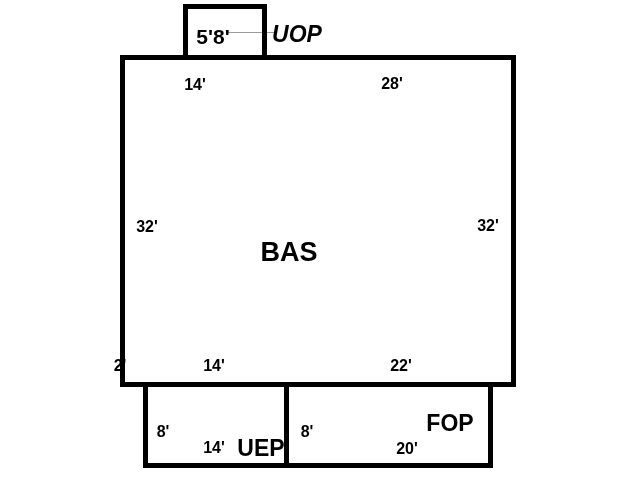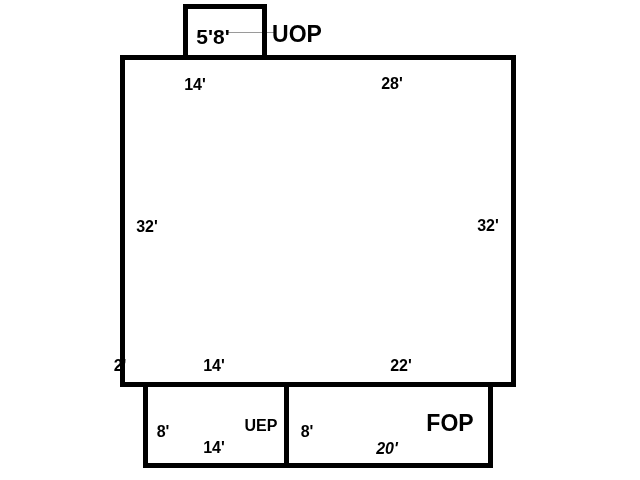--- a/index.html
+++ b/index.html
@@ -36,34 +36,34 @@
   .lbl {
     position: absolute;
     transform: translate(-50%, -50%);
     color: #000;
     font-weight: 700;
     font-size: 16px;
     line-height: 1;
     white-space: nowrap;
   }
   .lbl.uop-dim      { left: 213px; top: 36px;  font-size: 21px; }
-  .lbl.uop-name     { left: 297px; top: 34px;  font-size: 23px; }
+  .lbl.uop-name     { left: 297px; top: 34px;  font-size: 23px; font-style: italic; }
   .lbl.top-left     { left: 195px; top: 85px;  }
   .lbl.top-right    { left: 392px; top: 84px;  }
   .lbl.left-side    { left: 147px; top: 227px; }
   .lbl.right-side   { left: 488px; top: 226px; }
   .lbl.bas-name     { left: 289px; top: 252px; font-size: 27px; }
   .lbl.bottom-corner{ left: 120px; top: 366px; }
   .lbl.bottom-left  { left: 214px; top: 366px; }
   .lbl.bottom-right { left: 401px; top: 366px; text-align: right; }
   .lbl.uep-h        { left: 163px; top: 432px; }
   .lbl.uep-w        { left: 214px; top: 448px; }
-  .lbl.uep-name     { left: 261px; top: 426px; font-size: 16px; }
+  .lbl.uep-name     { left: 261px; top: 448px; font-size: 23px; }
   .lbl.fop-h        { left: 307px; top: 432px; }
-  .lbl.fop-w        { left: 387px; top: 449px; font-style: italic; }
+  .lbl.fop-w        { left: 407px; top: 449px; }
   .lbl.fop-name     { left: 450px; top: 423px; font-size: 23px; }
 </style>
 </head>
 <body>
 
 <div class="stage">
 
   <div class="room bas"></div>
   <div class="leader-line"></div>
   <div class="room uop"></div>
@@ -72,20 +72,21 @@
 
   <span class="lbl uop-dim">5'8'</span>
   <span class="lbl uop-name">UOP</span>
 
   <span class="lbl top-left">14'</span>
   <span class="lbl top-right">28'</span>
 
   <span class="lbl left-side">32'</span>
   <span class="lbl right-side">32'</span>
 
+  <span class="lbl bas-name">BAS</span>
 
   <span class="lbl bottom-corner">2'</span>
   <span class="lbl bottom-left">14'</span>
   <span class="lbl bottom-right">22'</span>
 
   <span class="lbl uep-h">8'</span>
   <span class="lbl uep-w">14'</span>
   <span class="lbl uep-name">UEP</span>
 
   <span class="lbl fop-h">8'</span>

